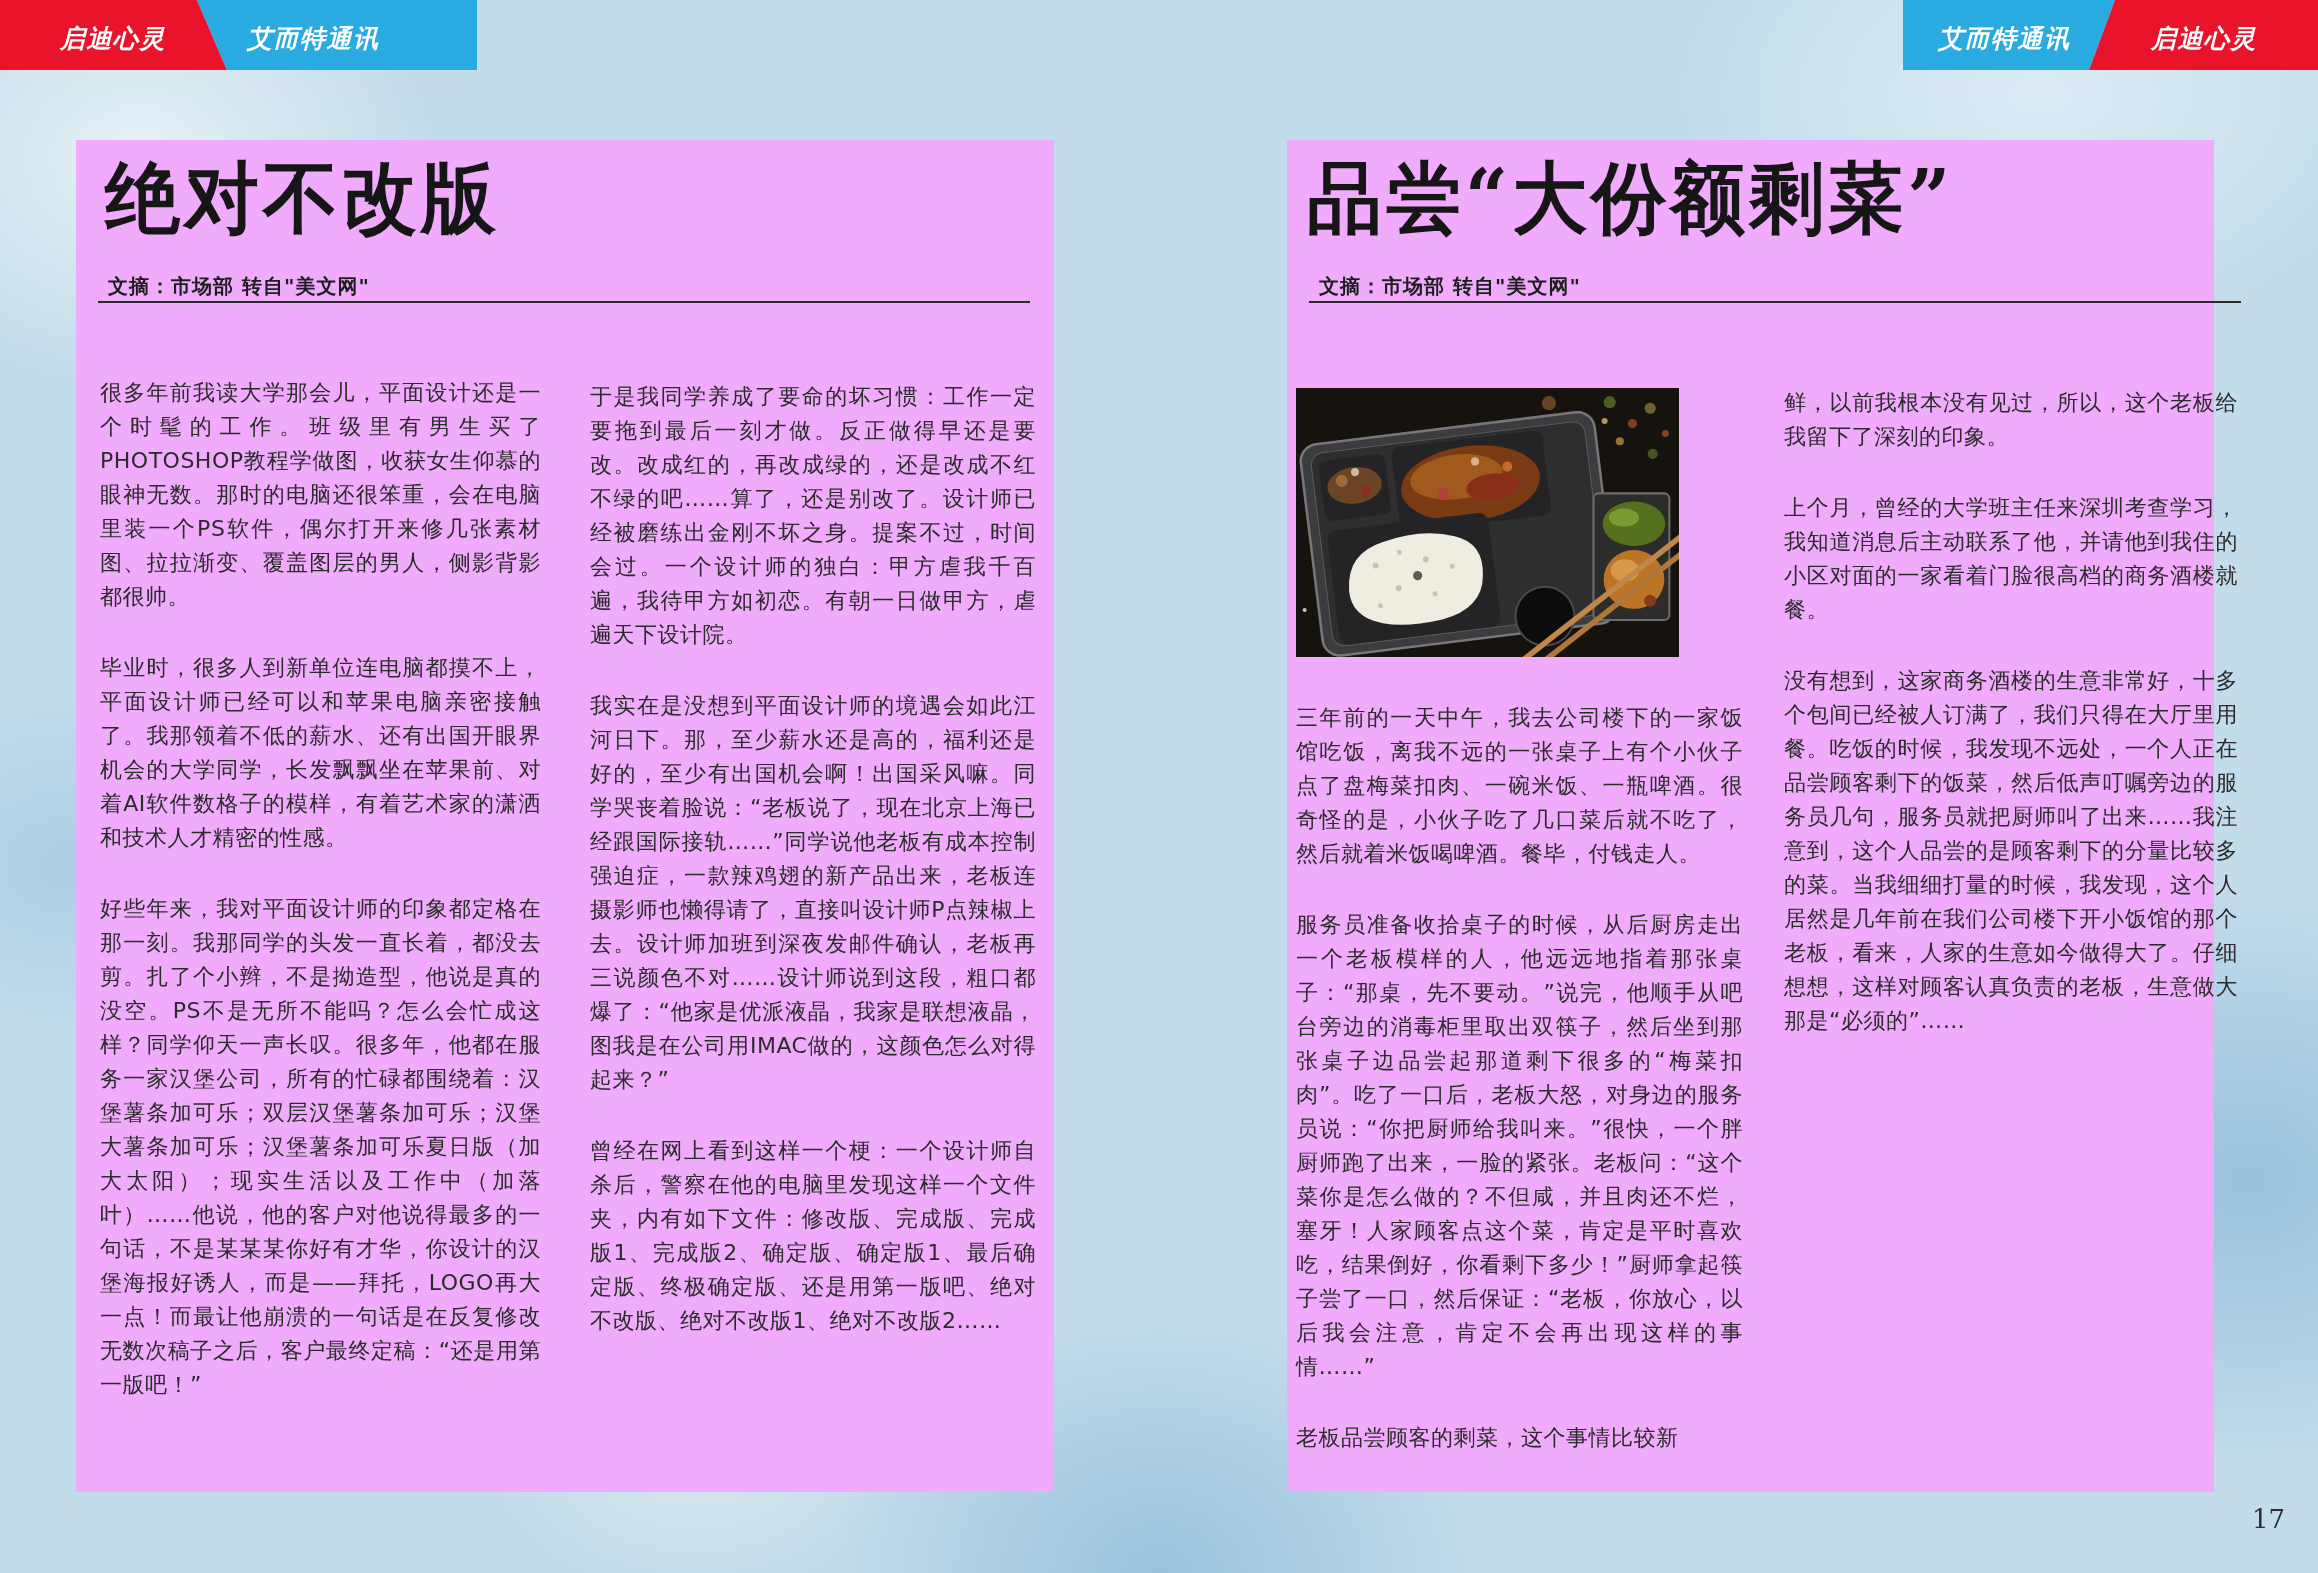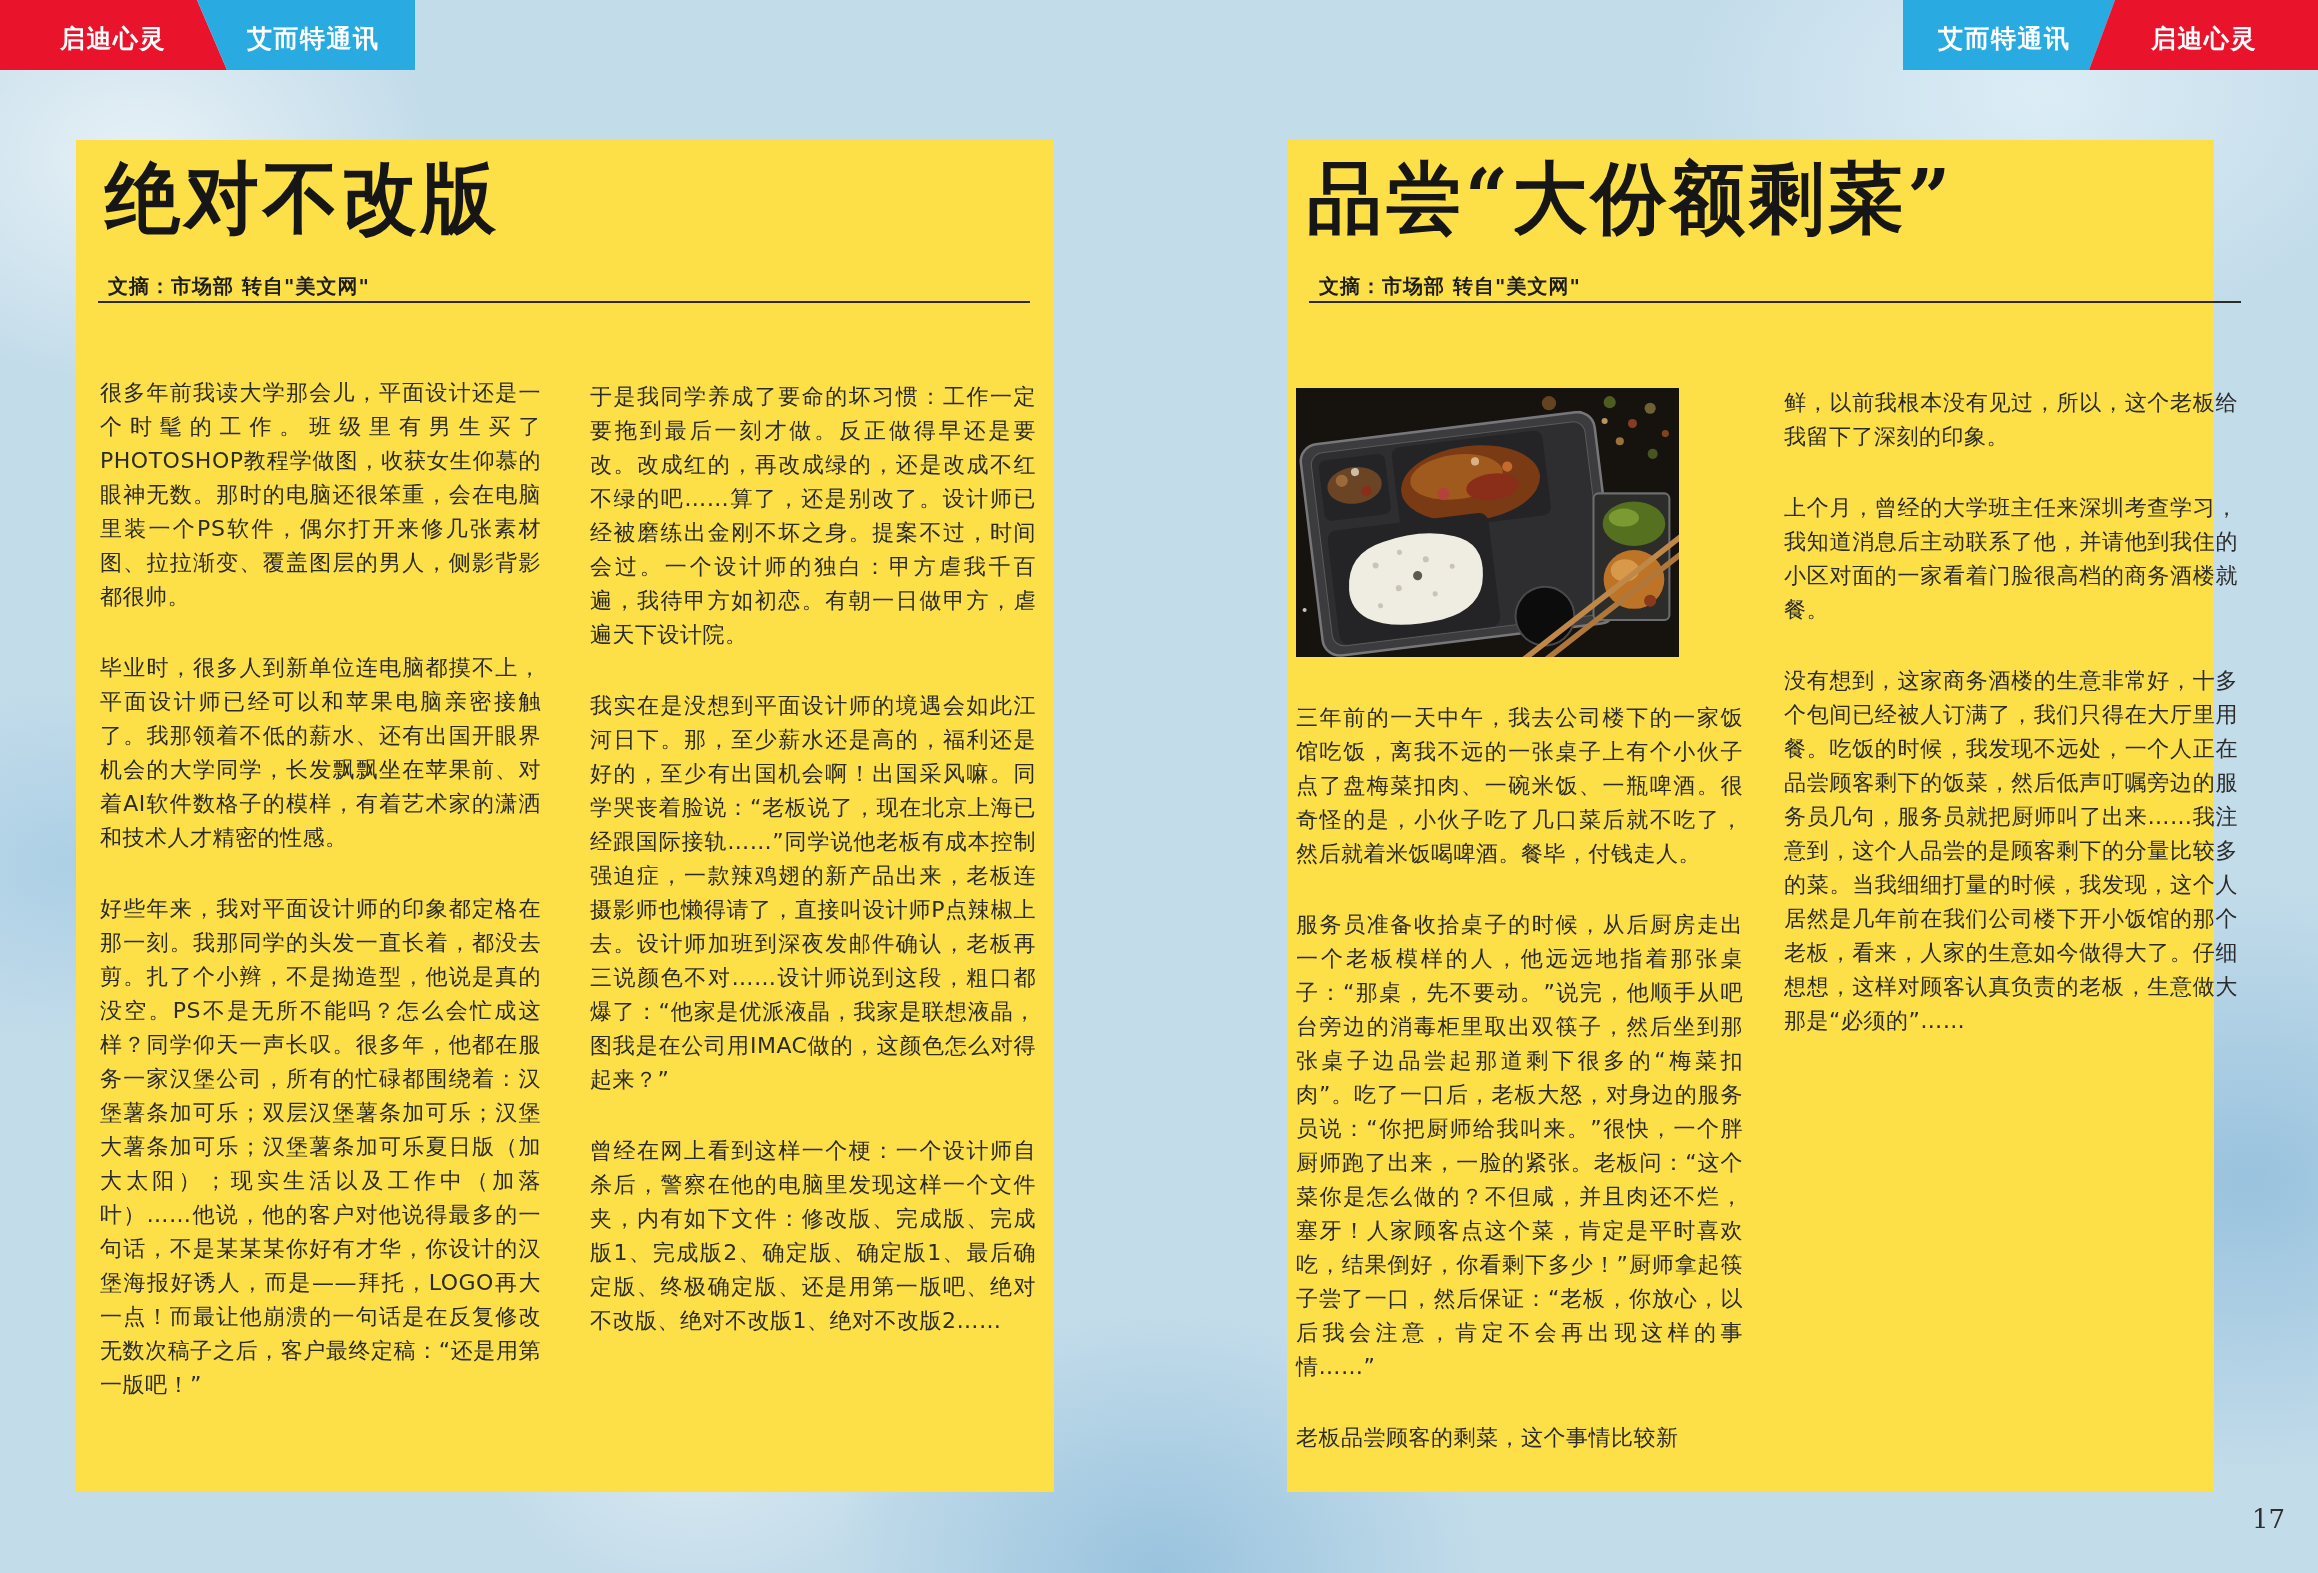--- a/index.html
+++ b/index.html
@@ -11,36 +11,36 @@
     background-image:
       radial-gradient(455px 354px at 6% 10%, rgba(255,255,255,.60), transparent 65%),
       radial-gradient(607px 405px at 88% 6%, rgba(240,250,255,.55), transparent 60%),
       radial-gradient(506px 405px at 50% 100%, rgba(125,178,214,.60), transparent 65%),
       radial-gradient(405px 303px at 3% 55%, rgba(150,195,225,.50), transparent 60%),
       radial-gradient(556px 455px at 97% 75%, rgba(118,173,212,.55), transparent 65%),
       radial-gradient(354px 253px at 30% 92%, rgba(255,255,255,.35), transparent 60%);
   }
 
   
-  .tabs { position:absolute; top:0; height:70px; width:415px; }
+  .tabs { position:absolute; top:0; height:70px; width:477px;font-style:italic; }
   .tabs .shape { position:absolute; inset:0; }
   .tab-label {
     position:absolute; top:22px; color:#fff; font-weight:bold;
     font-size:25px; letter-spacing:1.5px; white-space:nowrap;
     font-family:"DejaVu Sans","Liberation Sans",sans-serif;
   }
   #tabs-left { left:0; }
   #tabs-left .red  { background:#e9142b; clip-path:polygon(0 0, 197px 0, 227px 100%, 0 100%); }
   #tabs-left .blue { background:#29abe2; clip-path:polygon(197px 0, 100% 0, 100% 100%, 227px 100%); }
   #tabs-right { left:1903px; }
   #tabs-right .blue { background:#29abe2; clip-path:polygon(0 0, 212px 0, 186px 100%, 0 100%); }
   #tabs-right .red  { background:#e9142b; clip-path:polygon(212px 0, 100% 0, 100% 100%, 186px 100%); }
 
   
-  .page { position:absolute; top:140px; height:1352px; background:#fde047; }
+  .page { position:absolute; top:140px; height:1352px; background:#f0abfc; }
   #page-left  { left:76px;  width:978px; }
   #page-right { left:1287px; width:927px; }
 
   .article-title {
     position:absolute; top:18px; color:#161616;
     font-family:"DejaVu Serif","Liberation Serif",serif;
     font-weight:900; font-size:75px; line-height:76px;
     letter-spacing:4px; white-space:nowrap;
     transform:scaleY(1.04); transform-origin:top left;
   }

